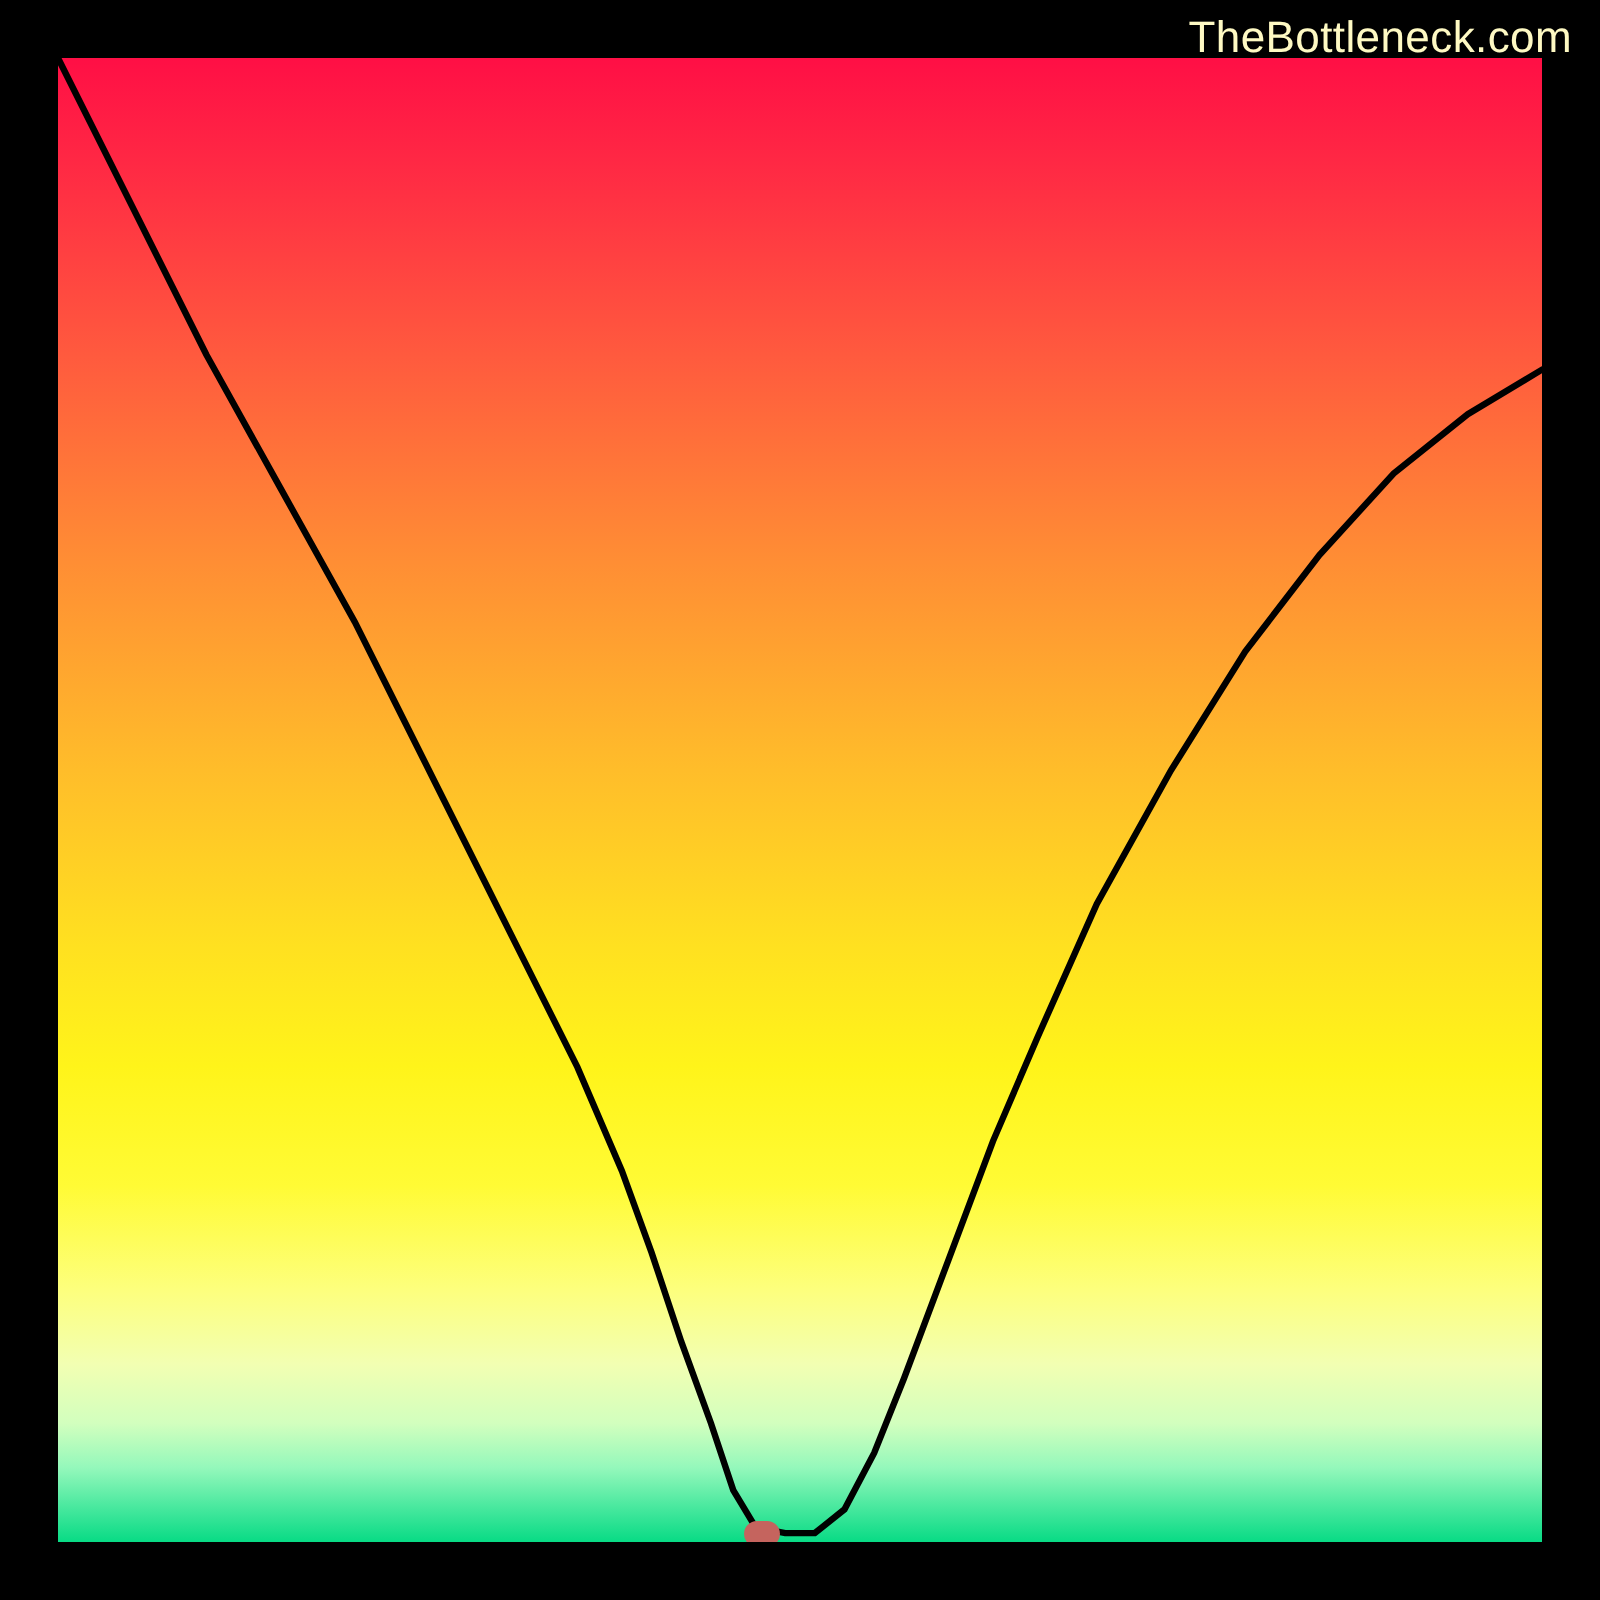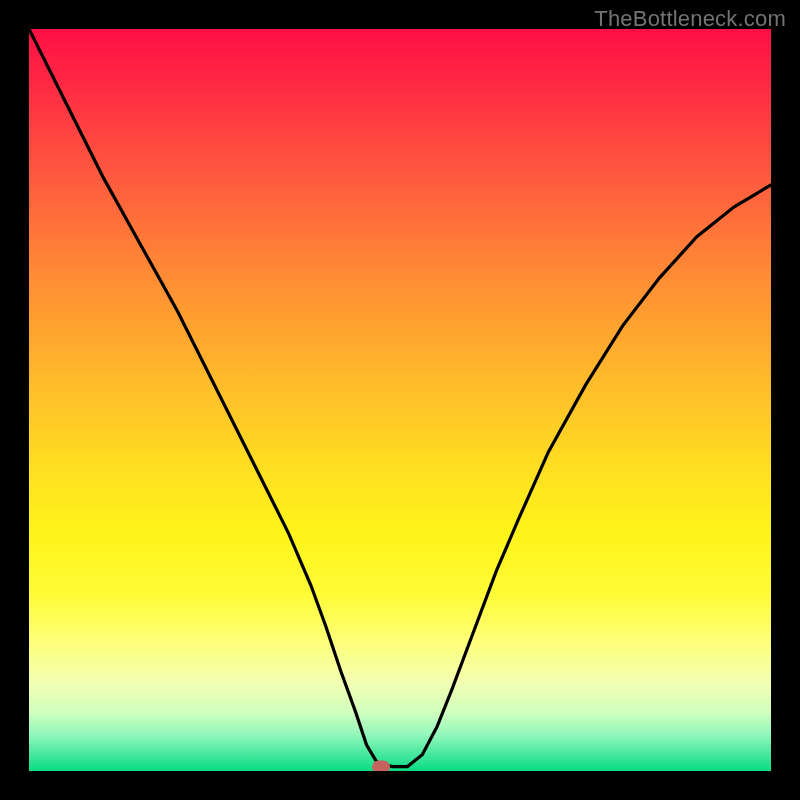--- a/index.html
+++ b/index.html
@@ -62,21 +62,21 @@
     width: 18px;
     height: 13px;
     border-radius: 7px;
     background: #c5645e;
     transform: translate(-50%, -50%);
   }
   .watermark {
     position: absolute;
     top: 6px;
     right: 14px;
-    color: #737373;
+    color: #fef9c3;
     font-size: 22px;
     font-weight: 500;
     letter-spacing: 0.2px;
     user-select: none;
   }
 </style>
 </head>
 <body>
 
 <div class="stage">

